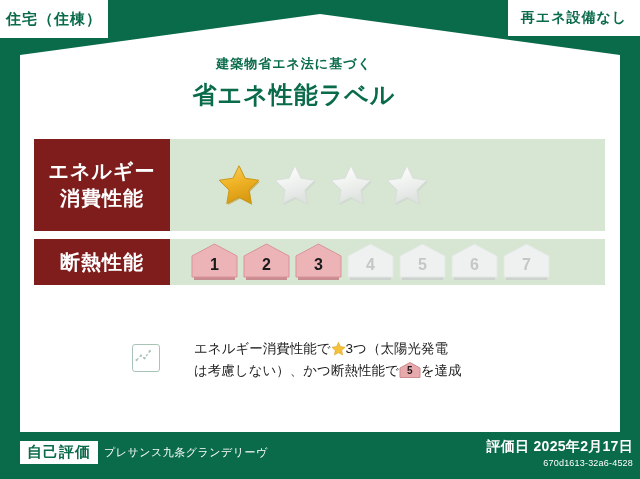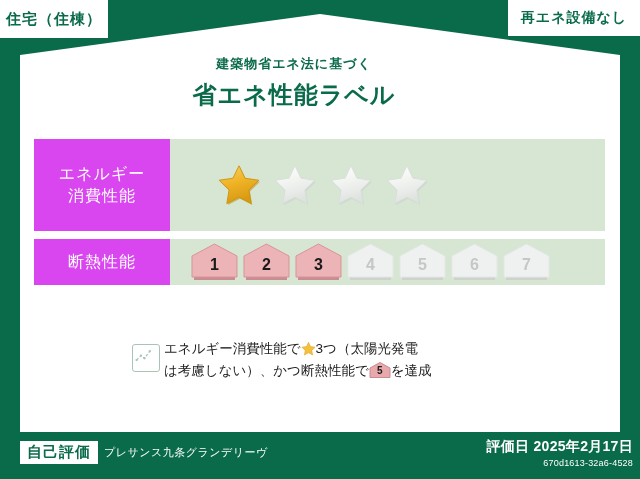--- a/index.html
+++ b/index.html
@@ -38,23 +38,23 @@
   }
   .title-sub{color:#0a6b4a;font-size:13px;font-weight:bold;letter-spacing:1px;}
   .title-main{color:#0a6b4a;font-size:24px;font-weight:bold;letter-spacing:1px;margin-top:6px;}
 
   
   .row{position:absolute;left:34px;width:571px;display:flex;background:#d6e6d2;}
   .row-energy{top:139px;height:92px;}
   .row-insul{top:239px;height:46px;}
 
   .row-label{
-    width:136px;background:#d946ef;color:#ffffff;
+    width:136px;background:#7f1d1d;color:#ffffff;
     display:flex;align-items:center;justify-content:center;text-align:center;
-    font-weight:normal;font-size:16px;line-height:1.35;letter-spacing:1px;
+    font-weight:bold;font-size:20px;line-height:1.35;letter-spacing:1px;
     flex:0 0 136px;
   }
   .row-body{flex:1;display:flex;align-items:center;}
 
   
   .stars{display:flex;align-items:center;gap:10px;padding-left:46px;}
   .star{width:46px;height:44px;display:block;}
 
   
   .houses{display:flex;align-items:center;gap:3px;padding-left:20px;}
@@ -71,21 +71,21 @@
   .zeh{position:absolute;left:132px;top:338px;display:flex;align-items:flex-start;}
   .zeh-icon{
     width:26px;height:26px;border:1.6px solid #a8c4b4;border-radius:3px;
     margin-top:6px;flex:0 0 26px;
   }
   .zeh-label{
     color:#b9c7bf;font-size:19px;font-weight:bold;letter-spacing:.5px;
     margin-left:8px;margin-top:5px;white-space:nowrap;
   }
   .zeh-desc{
-    margin-left:4px;color:#1c1c1c;font-size:13.5px;line-height:1.62;
+    margin-left:34px;color:#1c1c1c;font-size:13.5px;line-height:1.62;
     white-space:nowrap;
   }
   .inline-star{display:inline-block;vertical-align:-3px;width:15px;height:15px;}
   .inline-house{display:inline-block;vertical-align:-4px;width:22px;height:18px;position:relative;}
   .inline-house svg{display:block;width:22px;height:18px;}
   .inline-house span{
     position:absolute;left:0;right:0;top:5px;text-align:center;
     font-size:10px;font-weight:bold;color:#1a1a1a;line-height:1;
   }
 

